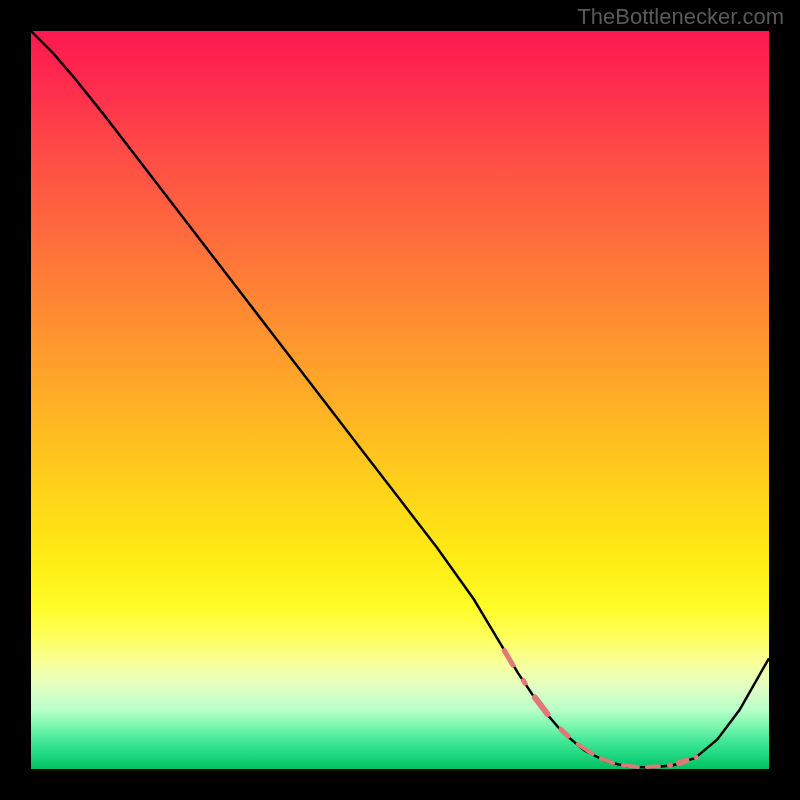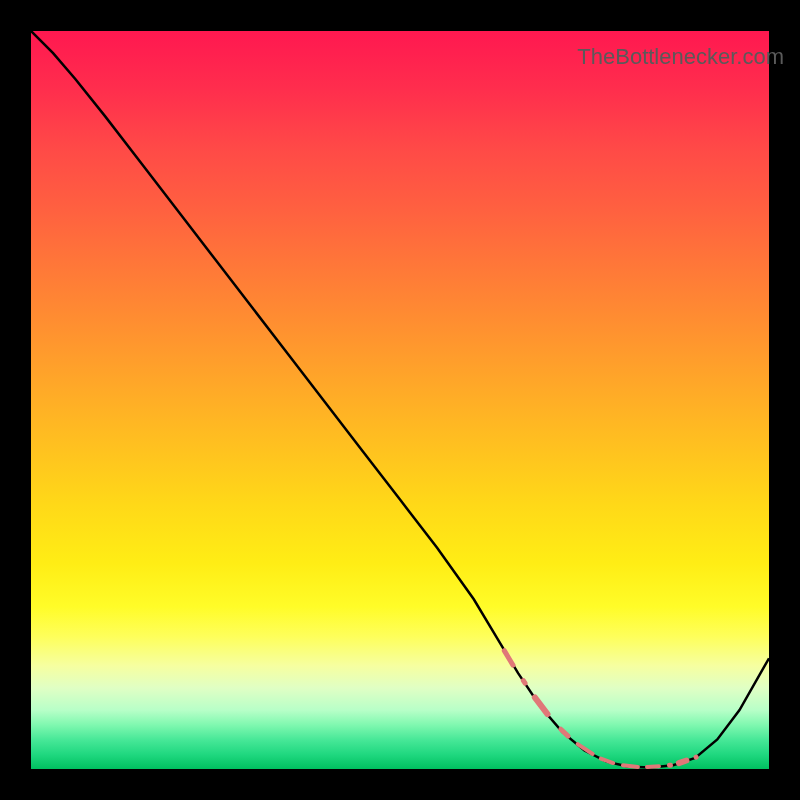--- a/index.html
+++ b/index.html
@@ -11,21 +11,20 @@
   font-family: Arial, sans-serif;
 }
 .watermark {
   position: absolute;
   top: 4px;
   right: 16px;
   color: #5a5a5a;
   font-size: 22px;
   font-weight: 500;
   z-index: 10;
-  margin-top: 40px;
 }
 .plot-area {
   position: absolute;
   left: 31px;
   top: 31px;
   width: 738px;
   height: 738px;
   overflow: hidden;
 }
 .gradient-bg {

